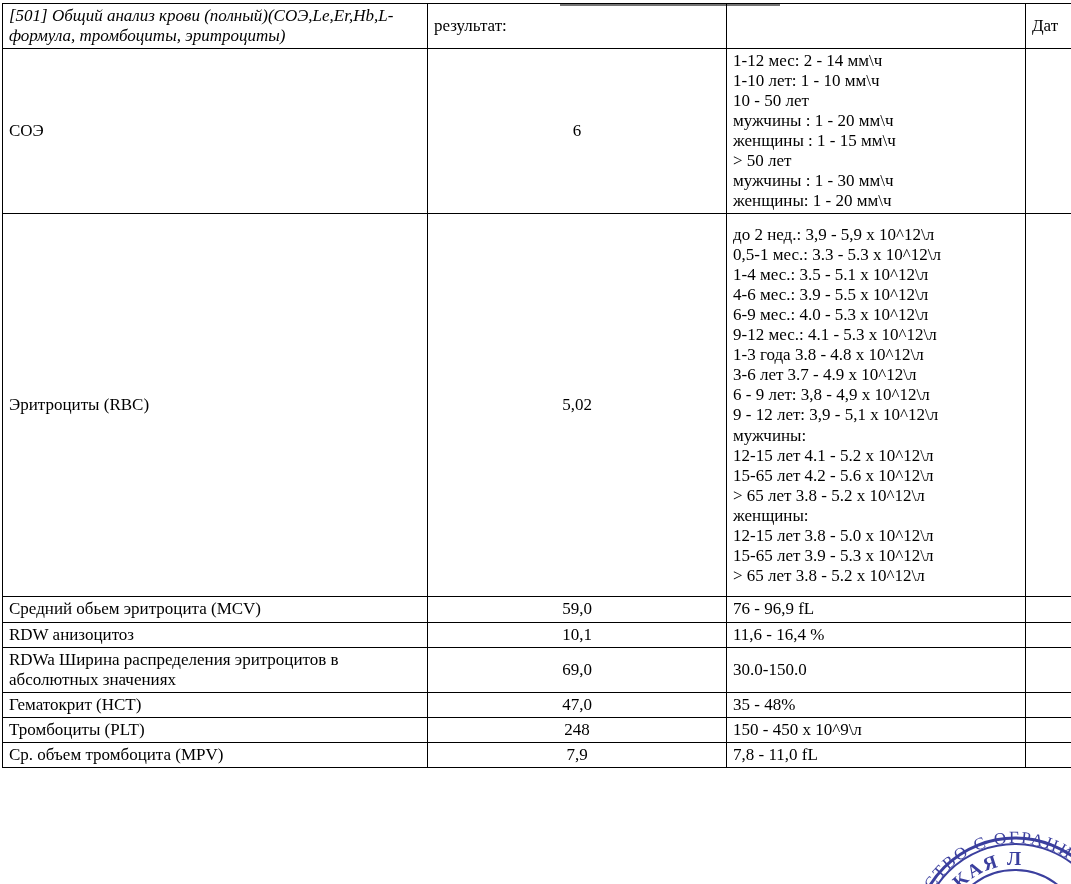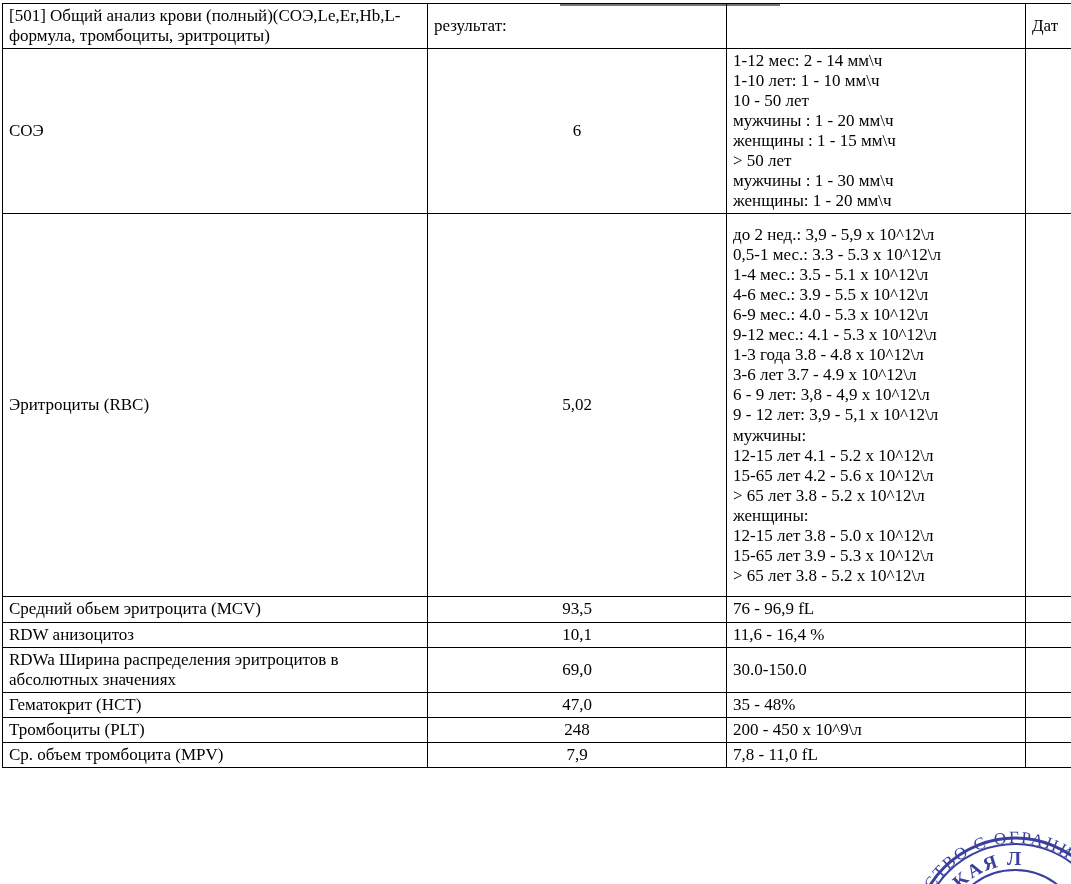--- a/index.html
+++ b/index.html
@@ -37,20 +37,21 @@
   col.c-name { width: 425px; }
   col.c-res  { width: 299px; }
   col.c-ref  { width: 299px; }
   col.c-date { width: 97px; }
 
   .hdr-name {
     vertical-align: top;
     padding-top: 4px;
     padding-left: 6px;
     line-height: 1.22;
+    font-style: italic;
   }
   .hdr-res {
     vertical-align: middle;
   }
   .indent-name {
     padding-left: 52px;
   }
   .res {
     text-align: center;
   }
@@ -147,21 +148,21 @@
 &gt;   65 лет   3.8 - 5.2  x 10^12\л
 женщины:
 12-15 лет   3.8 - 5.0  x 10^12\л
 15-65 лет   3.9 - 5.3  x 10^12\л
 &gt;   65 лет   3.8 - 5.2  x 10^12\л</td>
         <td></td>
       </tr>
 
       <tr>
         <td class="indent-name">Средний обьем эритроцита (MCV)</td>
-        <td class="res">93,5</td>
+        <td class="res">59,0</td>
         <td class="ref ref-1line">76 - 96,9 fL</td>
         <td></td>
       </tr>
 
       <tr>
         <td class="indent-name">RDW анизоцитоз</td>
         <td class="res">10,1</td>
         <td class="ref ref-1line">11,6 - 16,4 %</td>
         <td></td>
       </tr>
@@ -176,21 +177,21 @@
       <tr>
         <td class="indent-name">Гематокрит (HCT)</td>
         <td class="res">47,0</td>
         <td class="ref ref-1line">35 - 48%</td>
         <td></td>
       </tr>
 
       <tr>
         <td class="indent-name">Тромбоциты (PLT)</td>
         <td class="res">248</td>
-        <td class="ref ref-1line">200 - 450 x 10^9\л</td>
+        <td class="ref ref-1line">150 - 450 x 10^9\л</td>
         <td></td>
       </tr>
 
       <tr>
         <td class="indent-name">Ср. объем тромбоцита (MPV)</td>
         <td class="res">7,9</td>
         <td class="ref ref-1line">7,8 - 11,0 fL</td>
         <td></td>
       </tr>
     </tbody>

